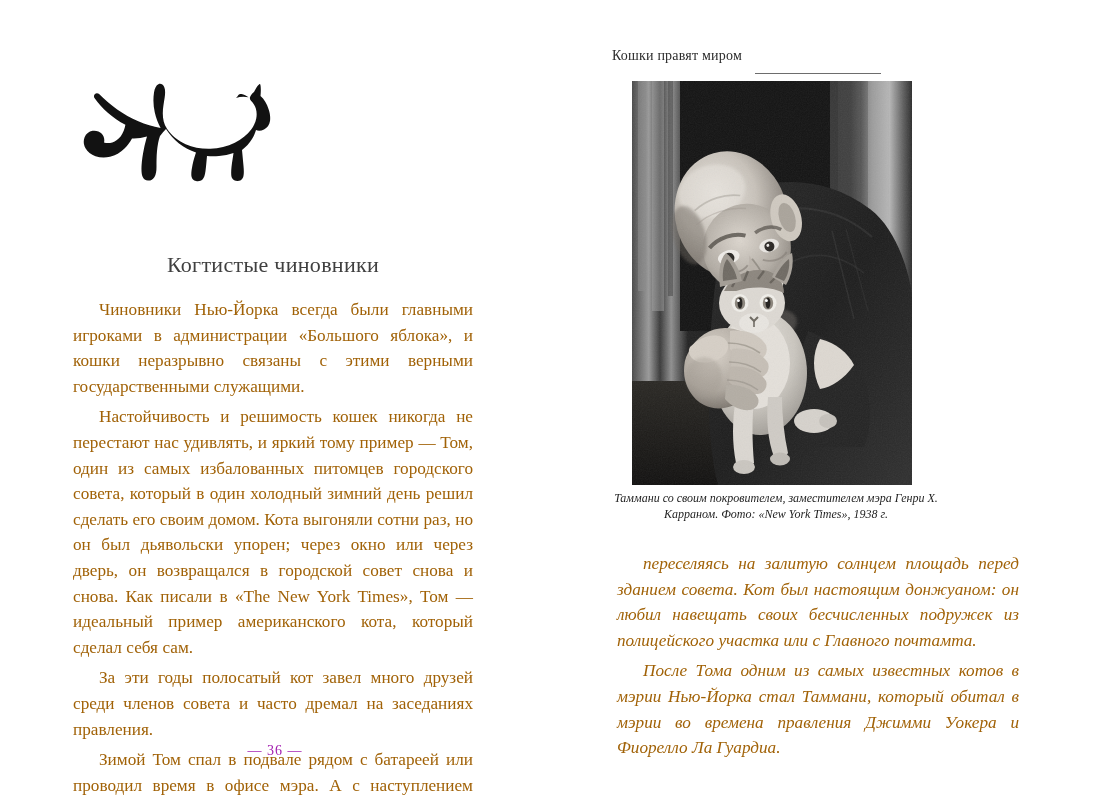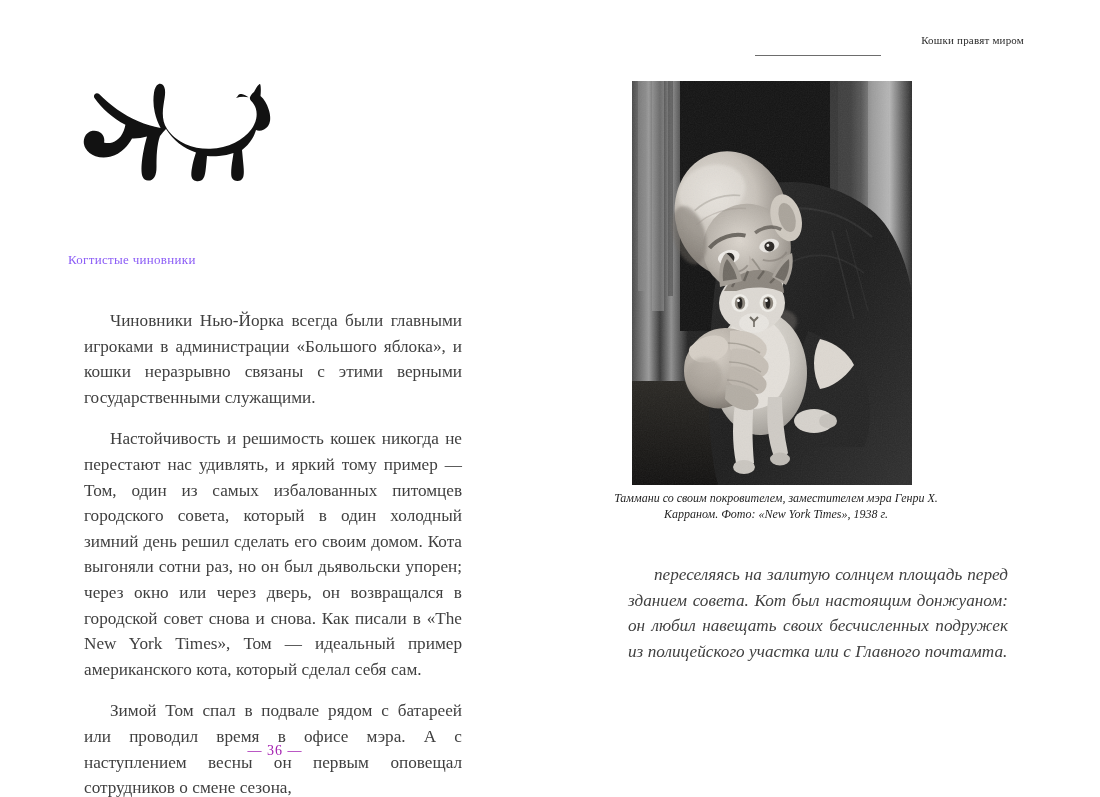--- a/index.html
+++ b/index.html
@@ -47,40 +47,40 @@
   .cat-illustration svg {
     display: block;
     width: 100%;
     height: 100%;
   }
   .chapter-heading {
     position: absolute;
     left: 0;
     top: 252px;
     width: 410px;
-    text-align: left;
-    font-size: 13px;
+    text-align: center;
+    font-size: 22px;
     font-family: "Liberation Serif", "DejaVu Serif", serif;
     font-weight: 400;
     letter-spacing: 0.3px;
-    color: #8b5cf6;
+    color: #404040;
   }
   .body-col {
     position: absolute;
     left: 0;
     top: 292px;
     width: 410px;
   }
   p.para {
-    margin: 16px;
+    margin: 5px;
     text-indent: 26px;
     text-align: justify;
     font-size: 17.2px;
     line-height: 25.6px;
-    color: #404040;
+    color: #a16207;
     hyphens: manual;
     word-spacing: 0.1px;
   }
   p.para + p.para { margin-top: 0; }
   .folio {
     position: absolute;
     bottom: 38px;
     left: 0;
     width: 550px;
     text-align: center;
@@ -93,24 +93,24 @@
   .page-right .content {
     position: absolute;
     left: 62px;
     top: 0;
     width: 412px;
     height: 797px;
   }
   .running-head {
     position: absolute;
     left: 0;
-    top: 34px;
+    top: 48px;
     width: 412px;
-    text-align: right;
-    font-size: 11px;
+    text-align: left;
+    font-size: 14px;
     color: #2b2b2b;
     letter-spacing: 0.2px;
   }
   .running-head .rule {
     width: 126px;
     height: 1px;
     background: #6d6d6d;
     margin: 9px auto 0 auto;
   }
   .photo {
@@ -232,20 +232,21 @@
             Z"></path>
           <ellipse cx="190" cy="26" rx="2.2" ry="1.6" fill="#ffffff" opacity="0"></ellipse>
         </svg>
       </div>
 
       <div class="chapter-heading">Когтистые чиновники</div>
 
       <div class="body-col">
         <p class="para">Чиновники Нью-Йорка всегда были главными игроками в администрации «Большого яблока», и кошки неразрывно связаны с этими верными государственными служащими.</p>
         <p class="para">Настойчивость и решимость кошек никогда не перестают нас удивлять, и яркий тому пример — Том, один из самых избалованных питомцев городского совета, который в один холодный зимний день решил сделать его своим домом. Кота выгоняли сотни раз, но он был дьявольски упорен; через окно или через дверь, он возвращался в городской совет снова и снова. Как писали в «The New York Times», Том — идеальный пример американского кота, который сделал себя сам.</p>
+        <p class="para">За эти годы полосатый кот завел много друзей среди членов совета и часто дремал на заседаниях правления.</p>
         <p class="para">Зимой Том спал в подвале рядом с батареей или проводил время в офисе мэра. А с наступлением весны он первым оповещал сотрудников о смене сезона,</p>
       </div>
 
     </div>
     <div class="folio">— 36 —</div>
   </div>
 
   <div class="page page-right">
     <div class="content">
 
@@ -436,18 +437,19 @@
           <rect x="0" y="0" width="280" height="404" fill="none"></rect>
           <rect x="0" y="0" width="280" height="404" filter="url(#grain)" opacity="0.55"></rect>
           <rect x="0" y="0" width="280" height="404" fill="url(#vig)"></rect>
         </svg>
       </div>
 
       <div class="photo-caption">Таммани со своим покровителем, заместителем мэра Генри Х. Карраном. Фото: «New York Times», 1938 г.</div>
 
       <div class="body-col-right">
         <p class="para">переселяясь на залитую солнцем площадь перед зданием совета. Кот был настоящим донжуаном: он любил навещать своих бесчисленных подружек из полицейского участка или с Главного почтамта.</p>
+        <p class="para">После Тома одним из самых известных котов в мэрии Нью-Йорка стал Таммани, который обитал в мэрии во времена правления Джимми Уокера и Фиорелло Ла Гуардиа.</p>
       </div>
 
     </div>
   </div>
 
 </div>
 
 </body></html>

